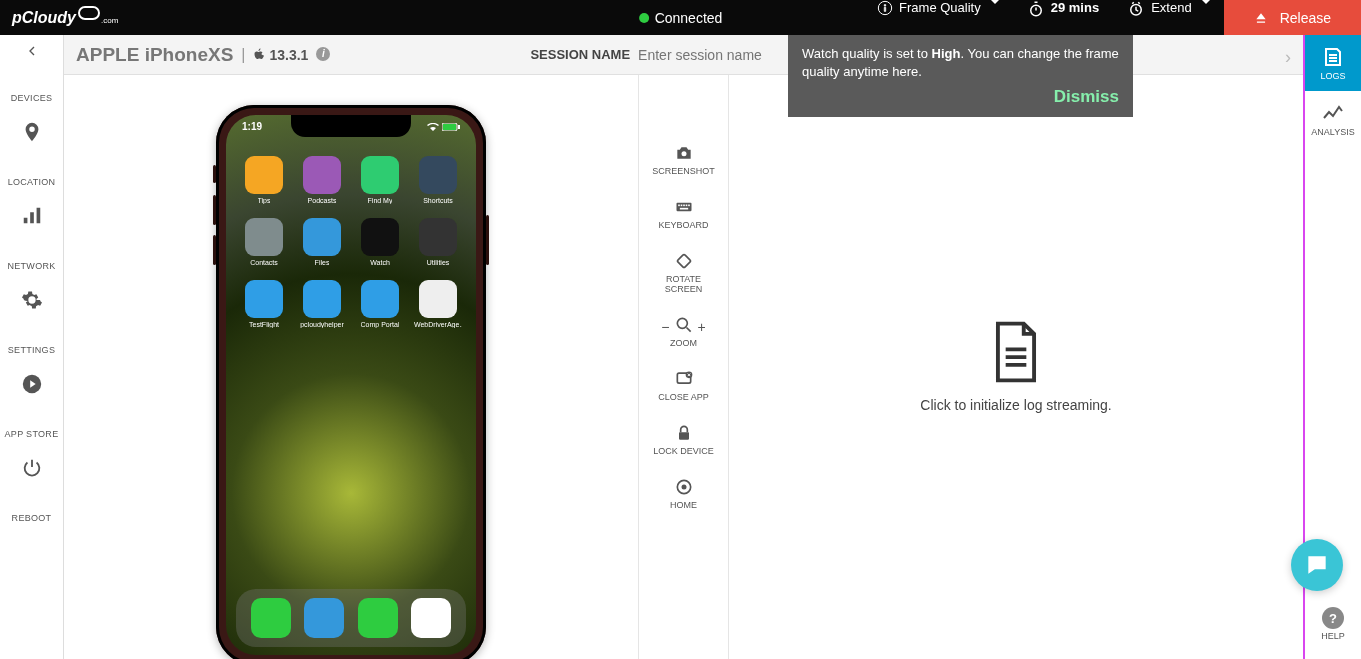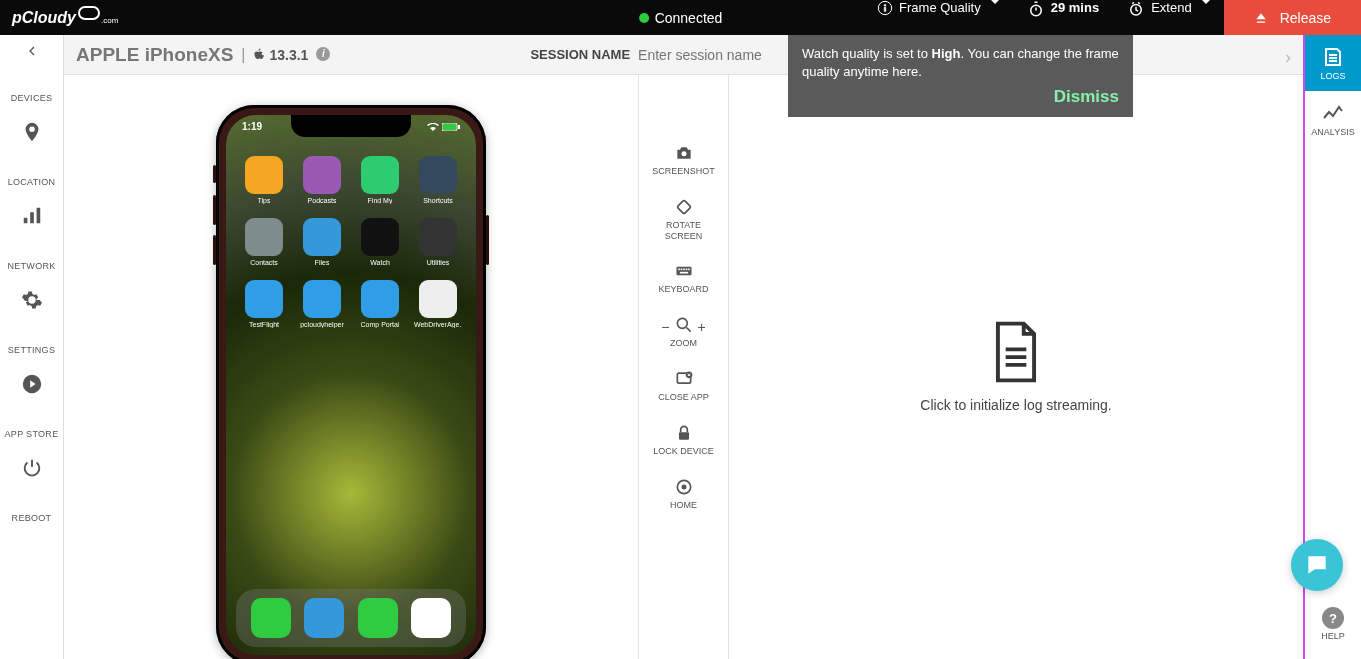--- a/index.html
+++ b/index.html
@@ -286,36 +286,36 @@
   <div class="controls">
     <div class="ctrl">
       <svg viewBox="0 0 24 24">
           <path d="M4 8h3l2-3h6l2 3h3v11H4z" fill="#555"></path>
           <circle cx="12" cy="13" r="3" fill="#fff"></circle>
         </svg>
       <span class="lbl">SCREENSHOT</span>
     </div>
     <div class="ctrl">
       <svg viewBox="0 0 24 24">
-          <rect x="6" y="6" width="12" height="12" rx="2" transform="rotate(45 12 12)" fill="none" stroke="#555" stroke-width="2"></rect>
-        </svg>
-      <span class="lbl" style="white-space:pre">ROTATE
-SCREEN</span>
-    </div>
-    <div class="ctrl">
-      <svg viewBox="0 0 24 24">
           <rect x="3" y="7" width="18" height="10" rx="1" fill="#555"></rect>
           <rect x="5" y="9" width="2" height="2" fill="#fff"></rect>
           <rect x="8" y="9" width="2" height="2" fill="#fff"></rect>
           <rect x="11" y="9" width="2" height="2" fill="#fff"></rect>
           <rect x="14" y="9" width="2" height="2" fill="#fff"></rect>
           <rect x="17" y="9" width="2" height="2" fill="#fff"></rect>
           <rect x="7" y="13" width="10" height="2" fill="#fff"></rect>
         </svg>
       <span class="lbl">KEYBOARD</span>
+    </div>
+    <div class="ctrl">
+      <svg viewBox="0 0 24 24">
+          <rect x="6" y="6" width="12" height="12" rx="2" transform="rotate(45 12 12)" fill="none" stroke="#555" stroke-width="2"></rect>
+        </svg>
+      <span class="lbl" style="white-space:pre">ROTATE
+SCREEN</span>
     </div>
     <div class="ctrl">
       <div class="zoom-row">
           <span>−</span>
         <svg viewBox="0 0 24 24" width="16" height="16">
             <circle cx="10" cy="10" r="6" fill="none" stroke="#555" stroke-width="2"></circle>
             <path d="M15 15l5 5" stroke="#555" stroke-width="2"></path>
           </svg>
       <span>+</span>
         </div>

